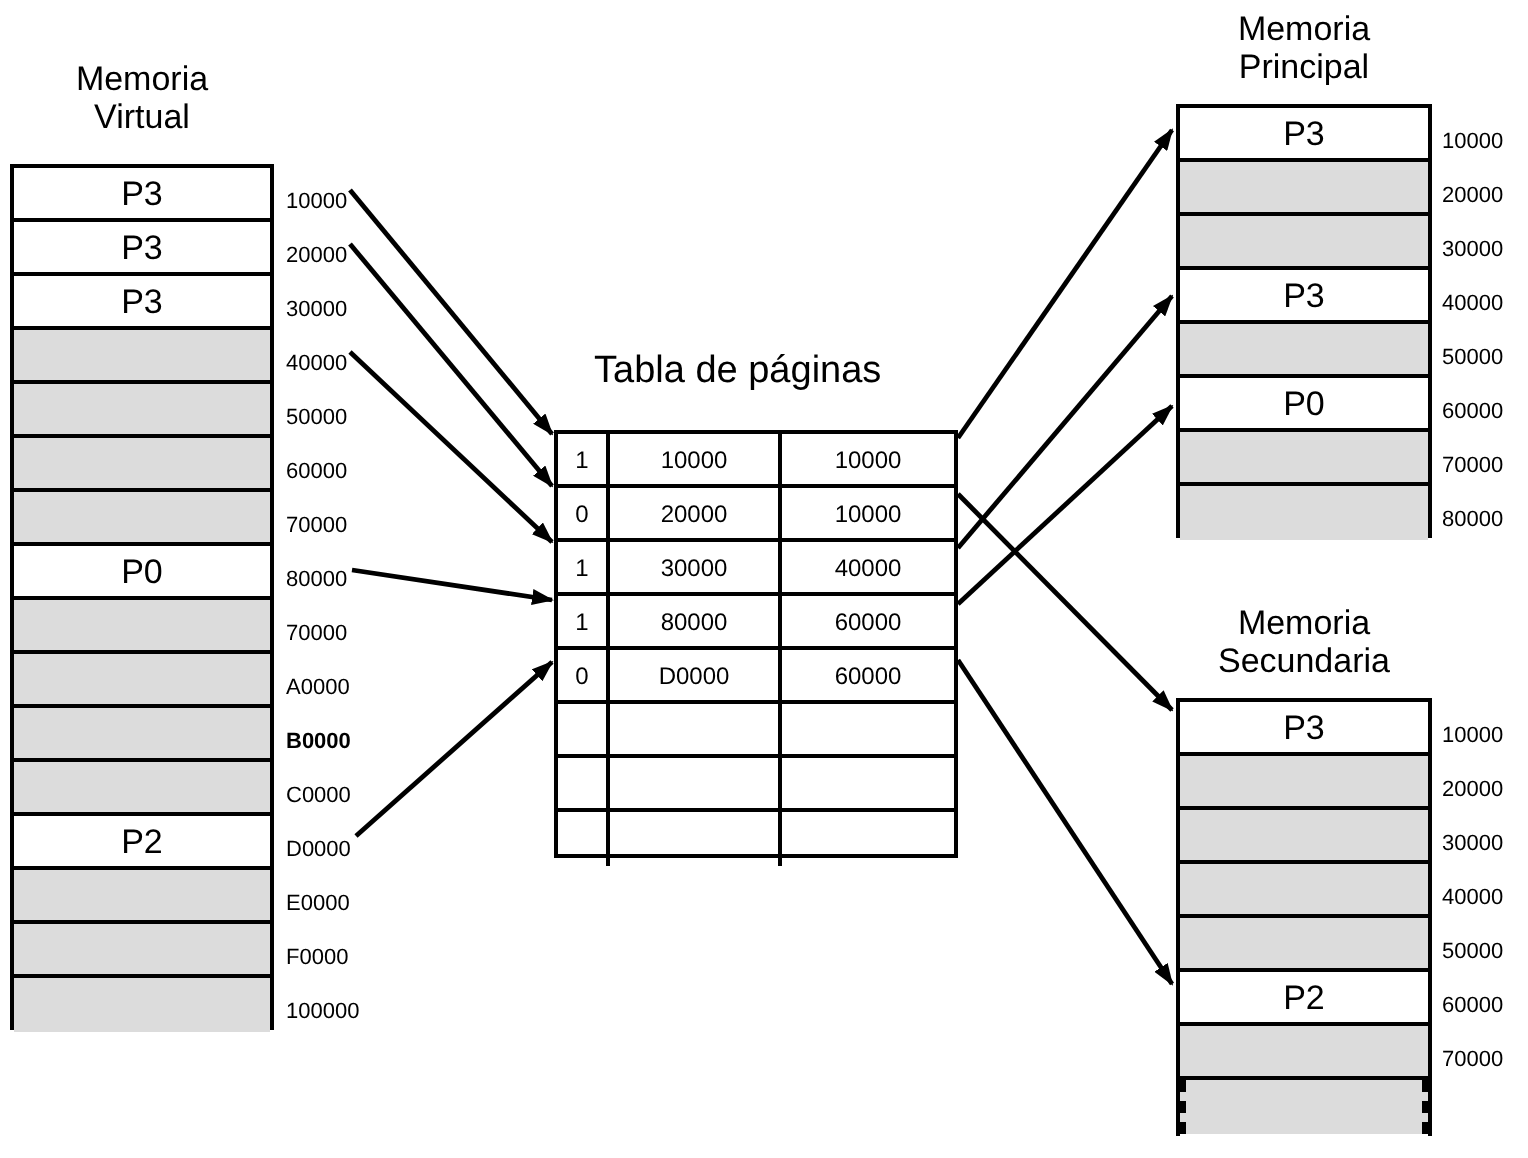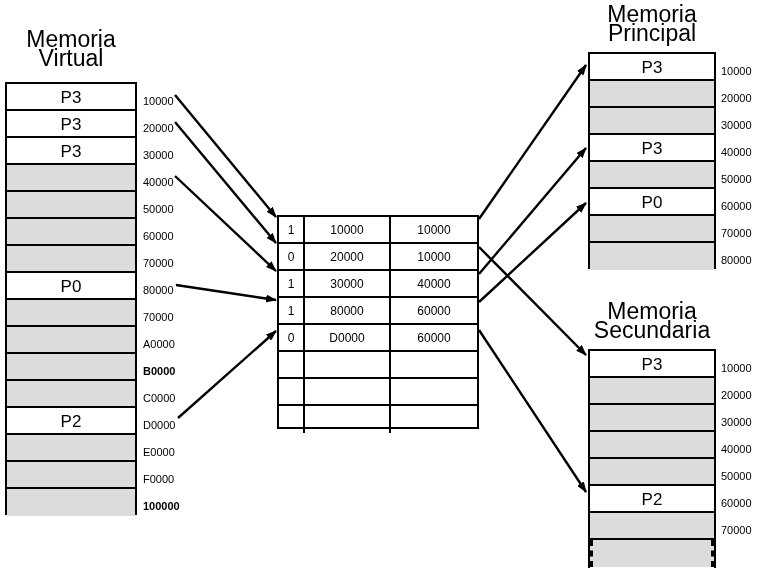--- a/index.html
+++ b/index.html
@@ -10,21 +10,21 @@
     color:#000;
     position:relative;
     overflow:hidden;
   }
   .stage{position:absolute;left:0;top:0;width:764px;height:579px;}
 
   
   .col-title{
     position:absolute;
     text-align:center;
-    font-size:23px;
+    font-size:17px;
     line-height:19px;
     white-space:pre-line;
     color:#000;
   }
   .memtable{
     position:absolute;
     box-sizing:border-box;
     border:2px solid #000;
     background:#fff;
   }
@@ -193,23 +193,24 @@
       <span class="addr" style="left: 2px; top: 149px;">60000</span>
       <span class="addr" style="left: 2px; top: 176px;">70000</span>
       <span class="addr" style="left: 2px; top: 203px;">80000</span>
       <span class="addr" style="left: 2px; top: 230px;">70000</span>
       <span class="addr" style="left: 2px; top: 257px;">A0000</span>
       <span class="addr" style="left: 2px; top: 284px; font-weight: bold;">B0000</span>
       <span class="addr" style="left: 2px; top: 311px;">C0000</span>
       <span class="addr" style="left: 2px; top: 338px;">D0000</span>
       <span class="addr" style="left: 2px; top: 365px;">E0000</span>
       <span class="addr" style="left: 2px; top: 392px;">F0000</span>
-      <span class="addr" style="left: 2px; top: 419px; font-weight: bold;">100000</span>
-    </div>
-
+      <span class="addr" style="left: 2px; top: 419px;">100000</span>
+    </div>
+
+  <div id="page-table-title" style="left:297px;top:175px;">Tabla de páginas</div>
 
   <div id="page-table" style="left:277px;top:215px;width:202px;height:214px;">
       <div class="pt-row">
         <div class="pt-cell c0">1</div>
         <div class="pt-cell c1">10000</div>
         <div class="pt-cell c2">10000</div>
       </div>
       <div class="pt-row">
         <div class="pt-cell c0">0</div>
         <div class="pt-cell c1">20000</div>

